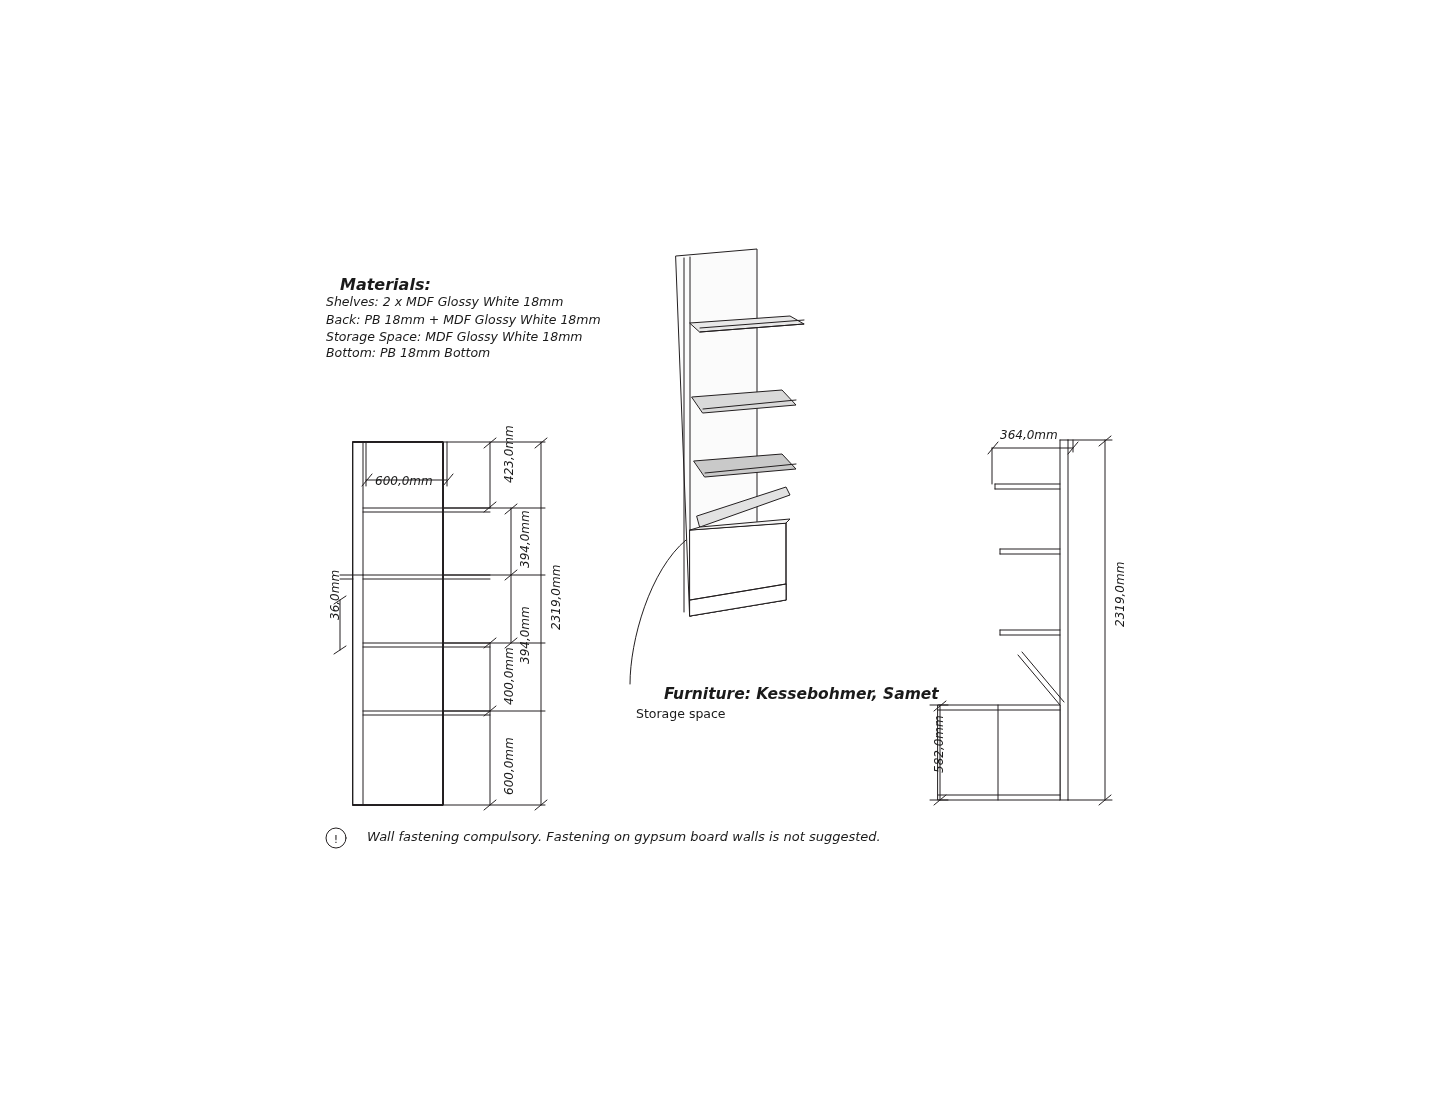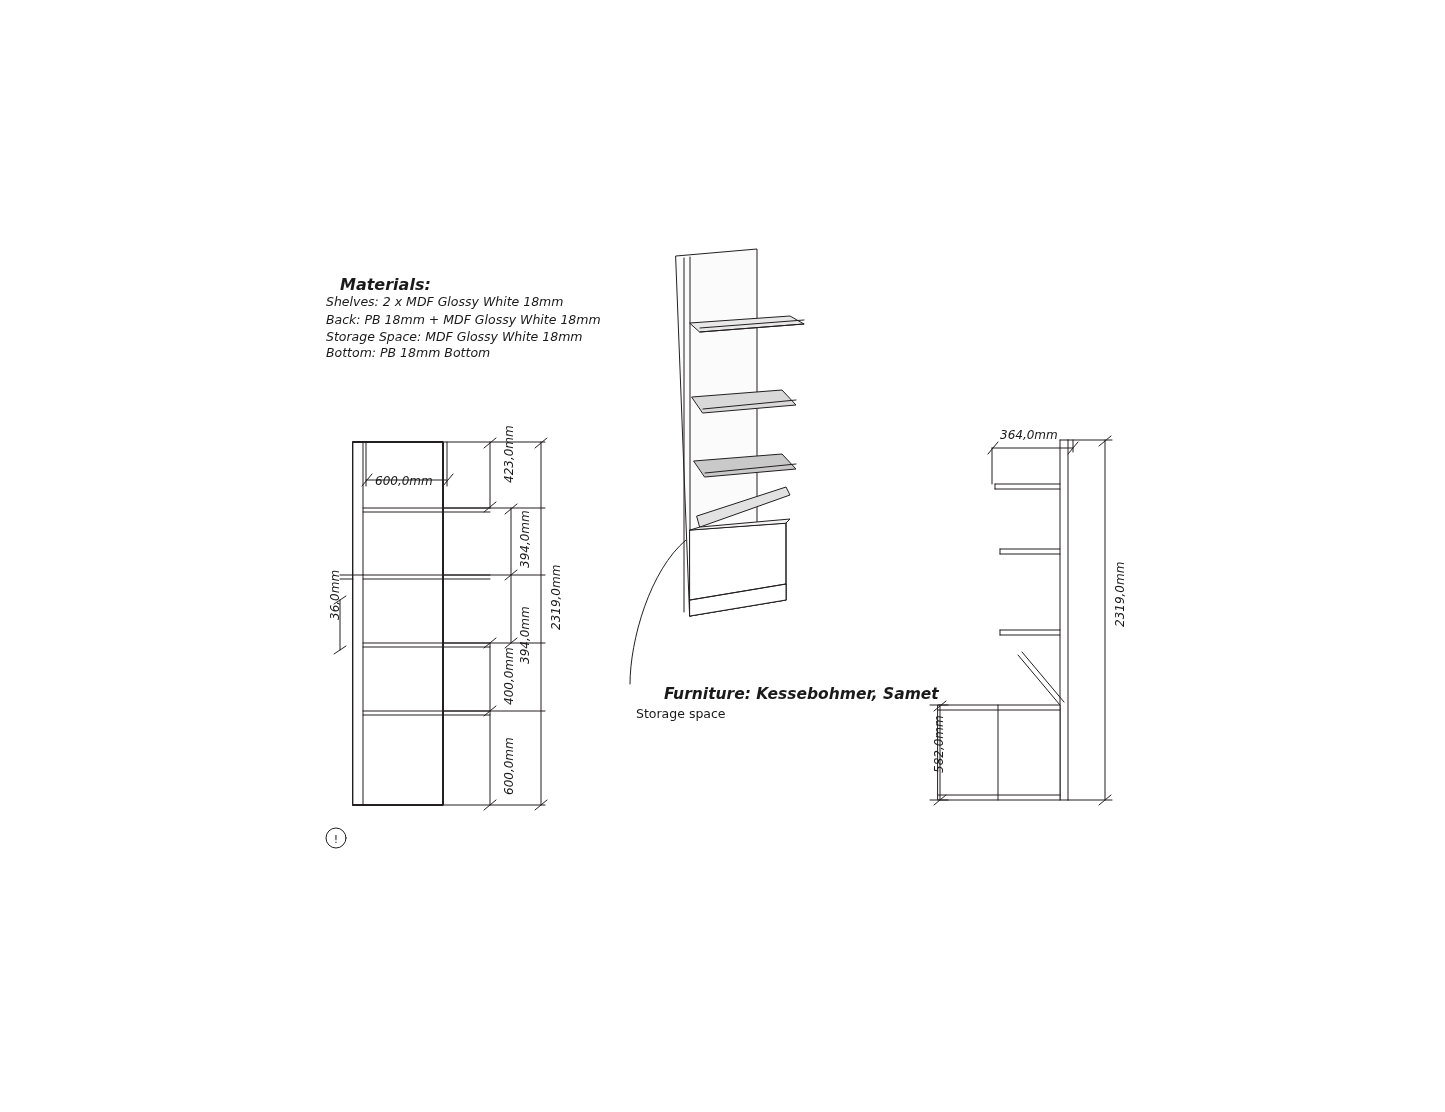--- a/index.html
+++ b/index.html
@@ -270,20 +270,21 @@
 
   <div class="txt" id="materials-title">Materials:</div>
   <div class="txt mat-line" id="mat-0">Shelves:  2 x MDF Glossy White 18mm</div>
   <div class="txt mat-line" id="mat-1">Back: PB 18mm + MDF Glossy White 18mm</div>
   <div class="txt mat-line" id="mat-2">Storage Space: MDF Glossy White 18mm</div>
   <div class="txt mat-line" id="mat-3">Bottom: PB 18mm Bottom</div>
 
   <div class="txt" id="furniture-title">Furniture:  Kessebohmer, Samet</div>
   <div class="txt" id="furniture-sub">Storage space</div>
 
+  <div class="txt" id="footer-note">Wall fastening compulsory. Fastening on gypsum board walls is not suggested.</div>
 
   <div class="txt dim" id="dim-width-600">600,0mm</div>
   <div class="txt dim vert" id="dim-36">36,0mm</div>
   <div class="txt dim vert" id="dim-423">423,0mm</div>
   <div class="txt dim vert" id="dim-394a">394,0mm</div>
   <div class="txt dim vert" id="dim-394b">394,0mm</div>
   <div class="txt dim vert" id="dim-400">400,0mm</div>
   <div class="txt dim vert" id="dim-600v">600,0mm</div>
   <div class="txt dim vert" id="dim-2319-front">2319,0mm</div>
 

